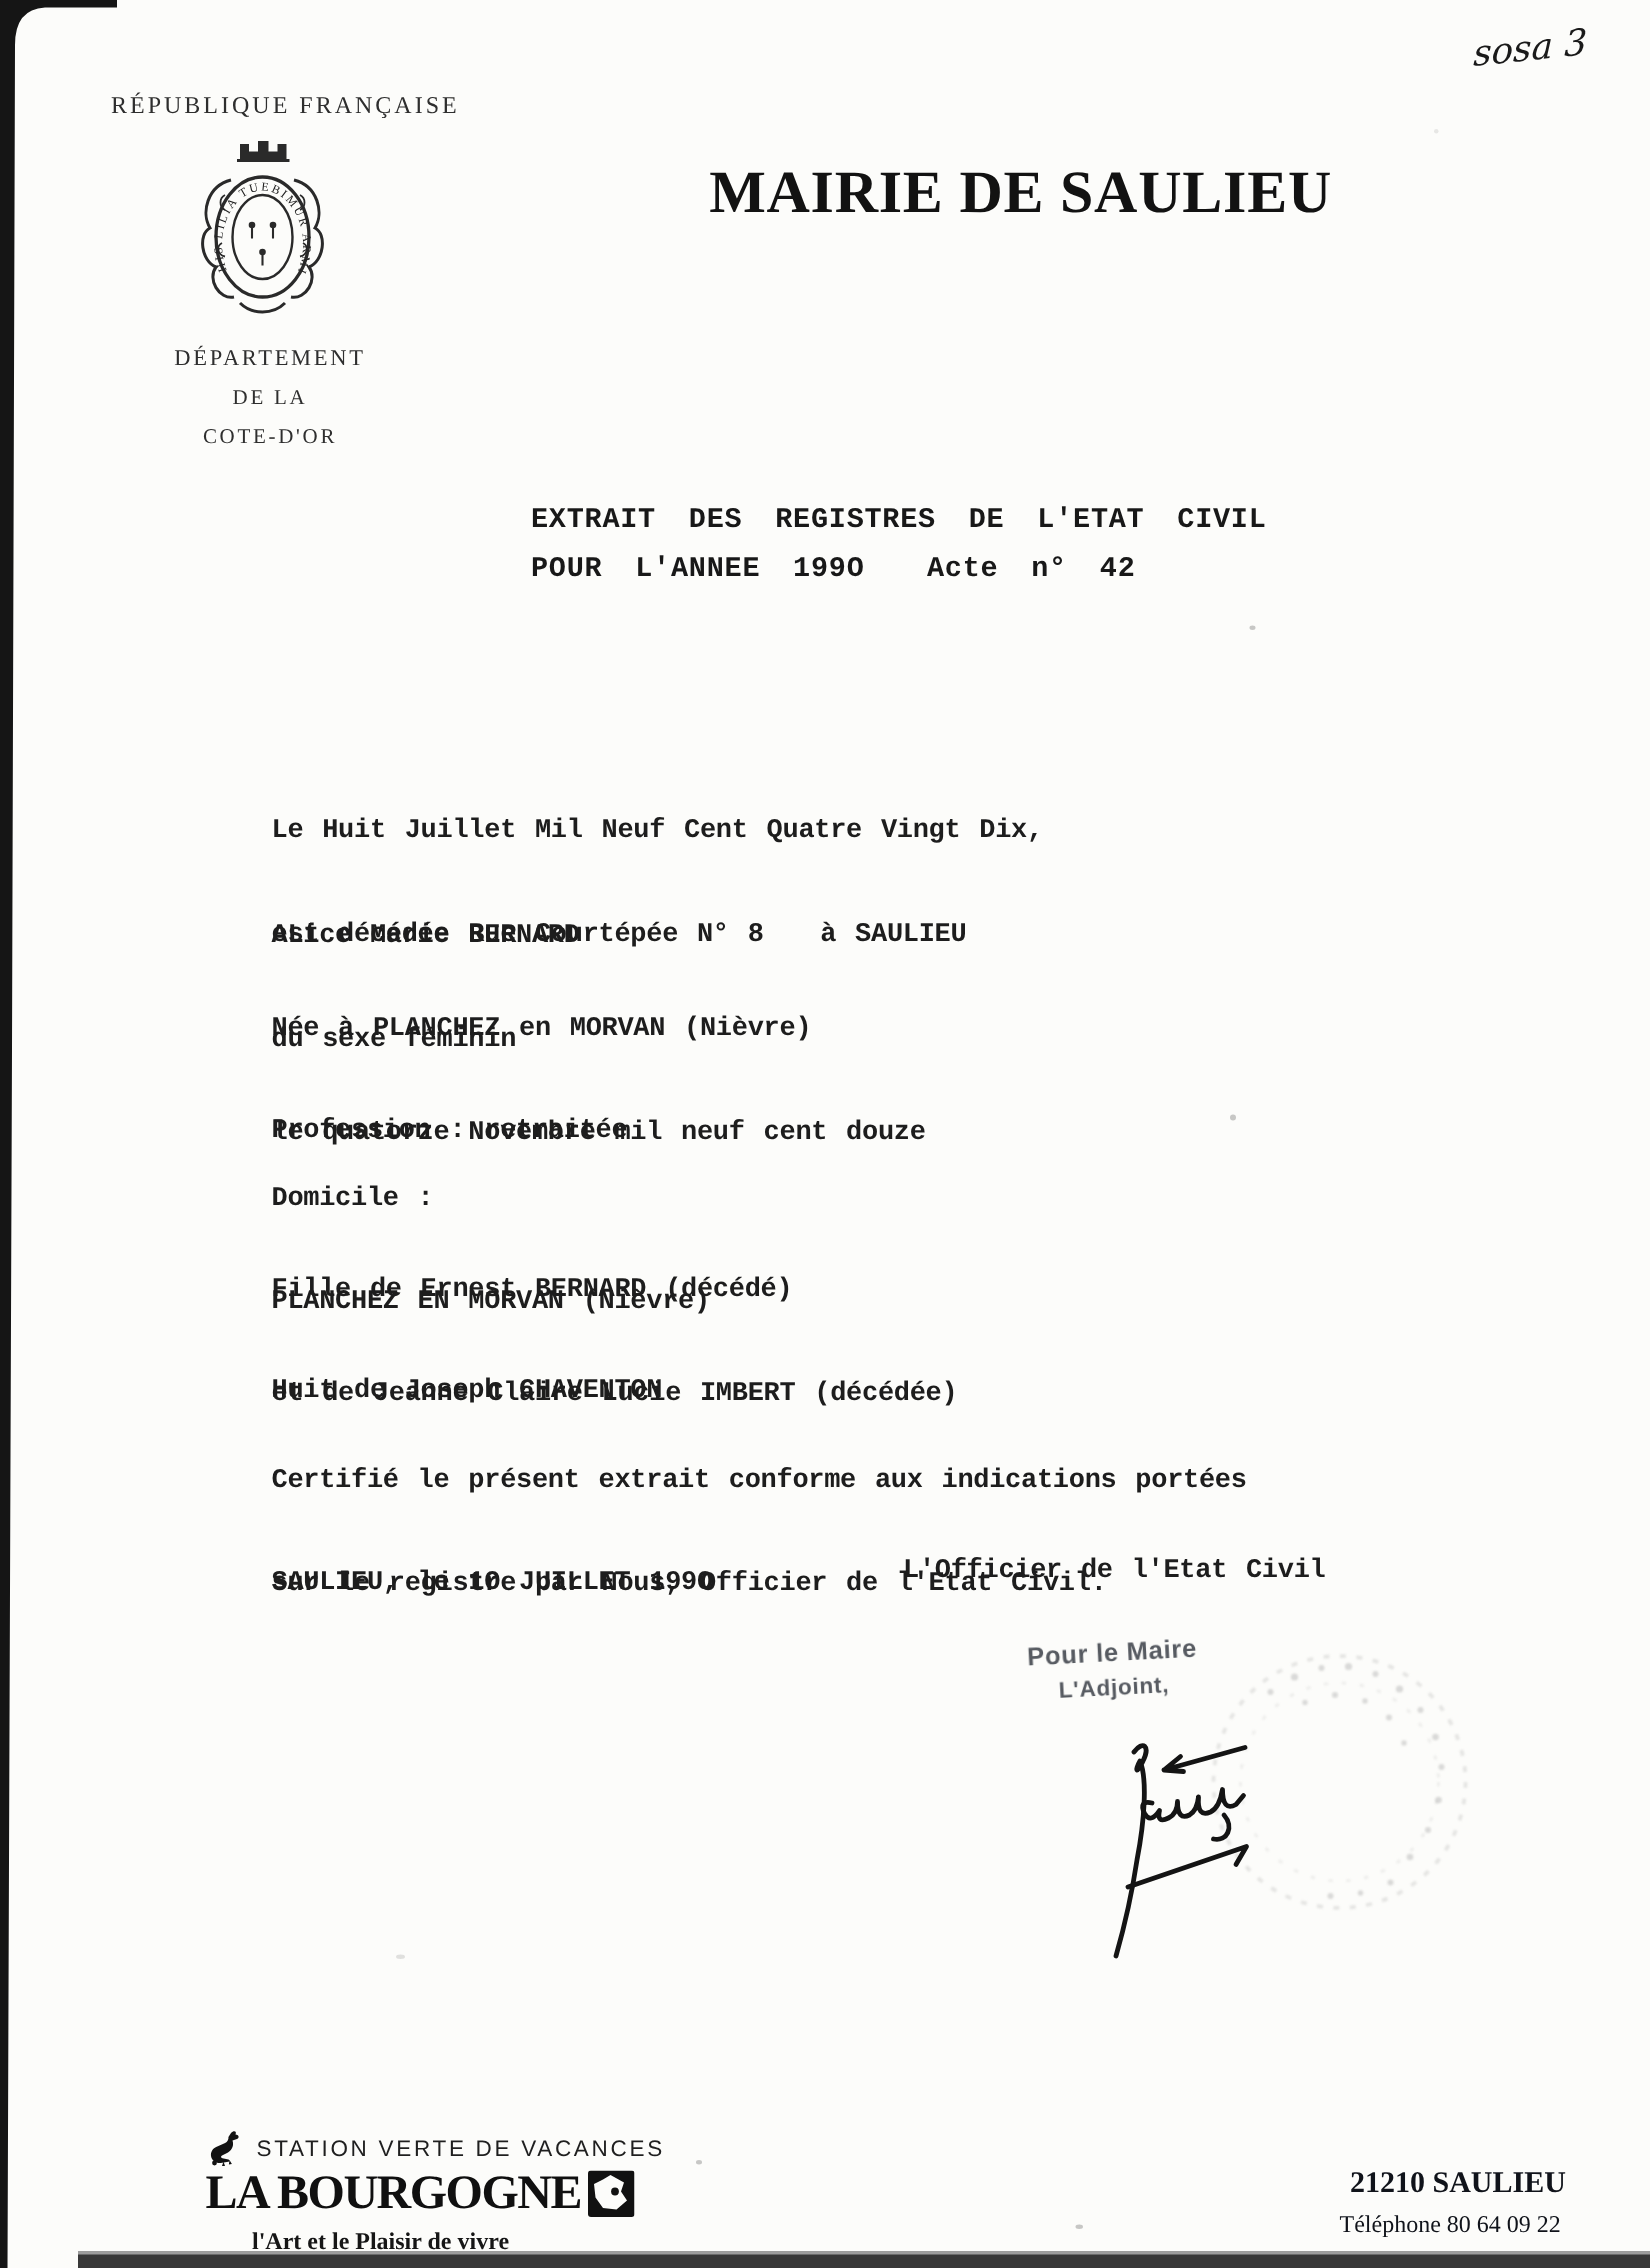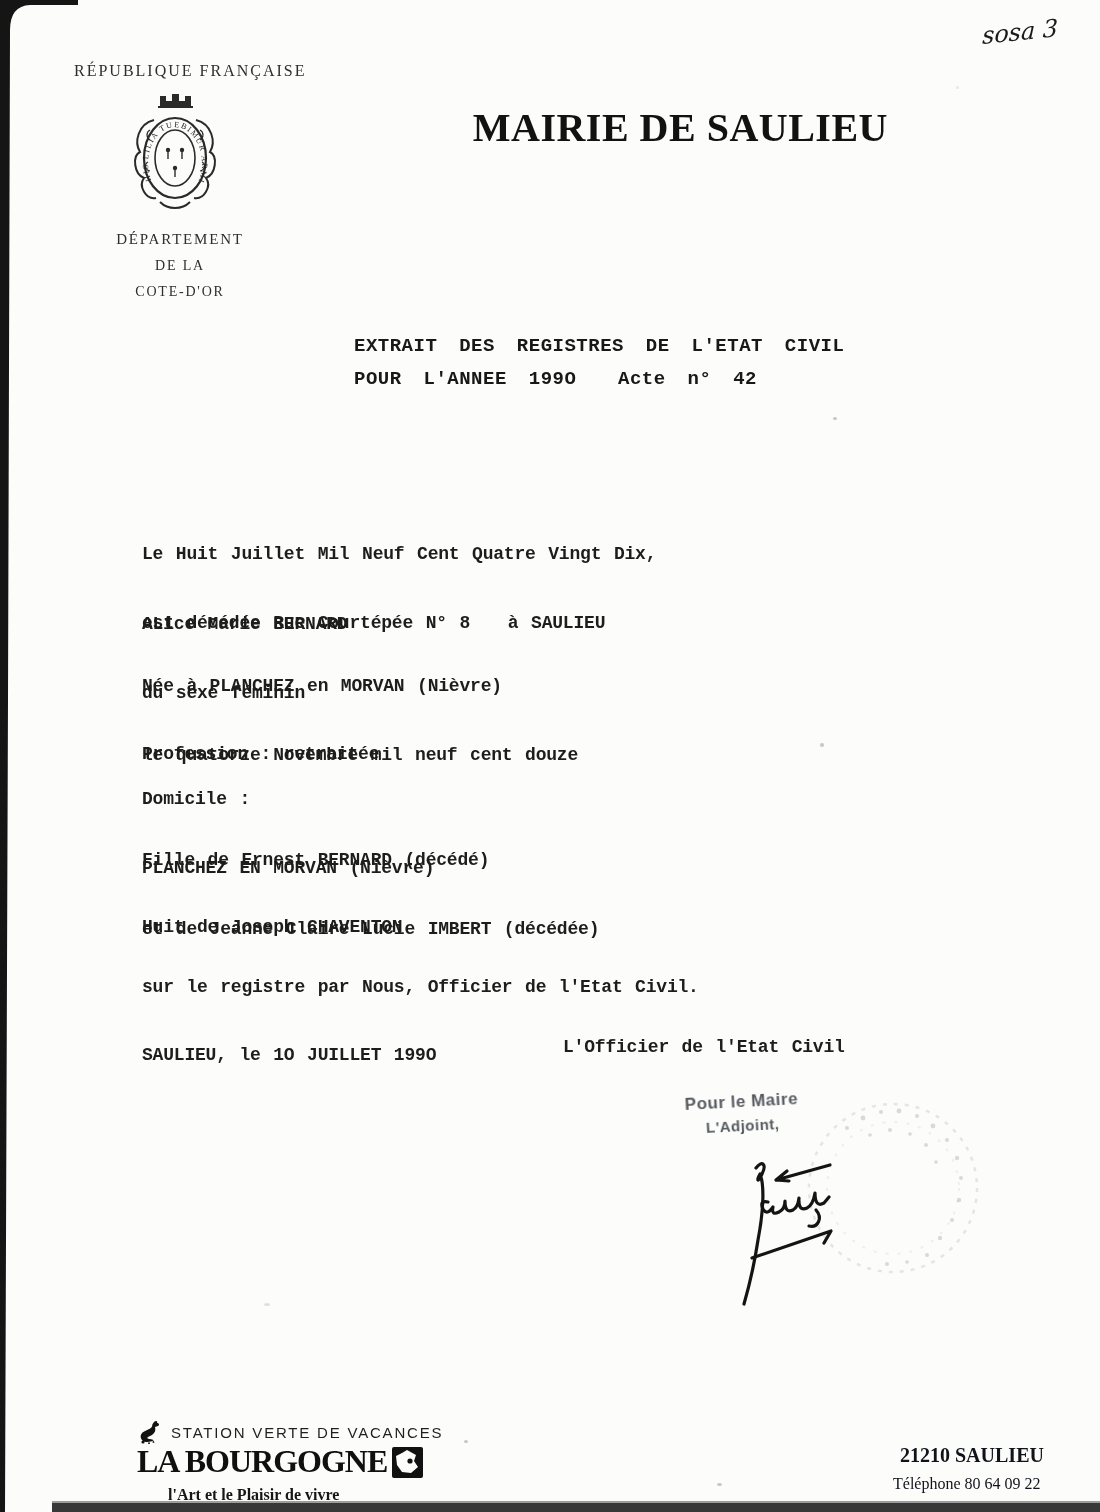--- a/index.html
+++ b/index.html
@@ -15,20 +15,21 @@
   
   .tw{
     font-family:"Liberation Mono", monospace;
     font-weight:700;
     font-size:18px;
     line-height:23px;
     letter-spacing:-0.2px;
     word-spacing:2px;
     white-space:pre;
     color:#1d1d1d;
+    margin-left:39px;
   }
   .subject-line{
     font-family:"Liberation Mono", monospace;
     font-weight:700;
     font-size:19px;
     letter-spacing:0.5px;
     word-spacing:10px;
     white-space:pre;
     color:#181818;
   }
@@ -191,20 +192,21 @@
     <div>PLANCHEZ EN MORVAN (Nièvre)</div>
   </div>
   <div class="abs tw" style="left:142px;top:803px;">
     <div>Fille de Ernest BERNARD (décédé)</div>
     <div>et de Jeanne Claire Lucie IMBERT (décédée)</div>
   </div>
   <div class="abs tw" style="left:142px;top:870px;">
     <div>Huit de Joseph CHAVENTON</div>
   </div>
   <div class="abs tw" style="left:142px;top:930px;">
+    <div>Certifié le présent extrait conforme aux indications portées</div>
     <div>sur le registre par Nous, Officier de l'Etat Civil.</div>
   </div>
   <div class="abs tw" style="left:142px;top:998px;">
     <div>SAULIEU, le 1O JUILLET 199O</div>
   </div>
 
   <div class="abs tw" style="left:563px;top:1036px;">L'Officier de l'Etat Civil</div>
 
   <div class="abs stamp-text" style="left:672px;top:1092px;width:140px;">
     <div class="l1">Pour le Maire</div>

